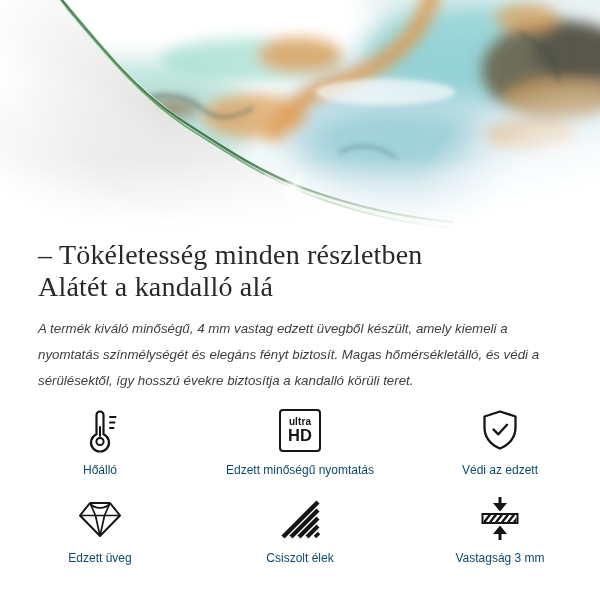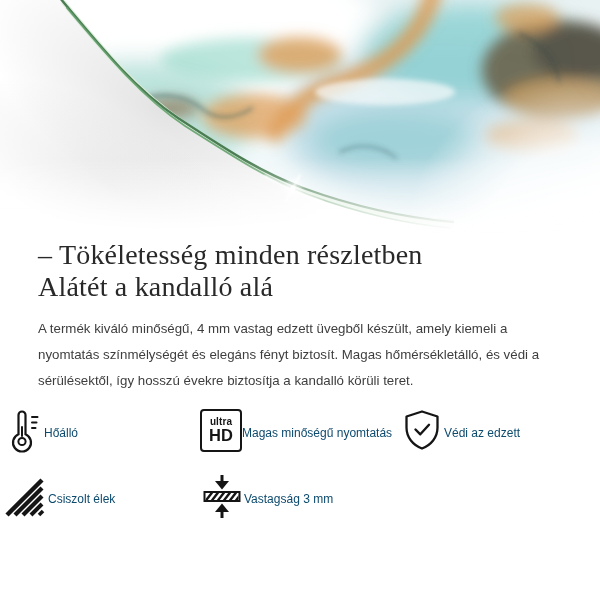--- a/index.html
+++ b/index.html
@@ -17,26 +17,27 @@
     font-weight:400;
     font-size:28px;line-height:32px;
     color:#292929;letter-spacing:.2px;
   }
   .page-title span{display:block;}
   .product-description{
     margin:13px 0 0 0;
     max-width:537px;
     font-size:13.3px;line-height:26px;
     color:#3e3e3e;
+    font-style:italic;
   }
   .features{
     display:grid;grid-template-columns:1fr 1fr 1fr;
     row-gap:14px;margin-top:10px;width:600px;
   }
-  .feature{display:flex;flex-direction:row;align-items:center;}
+  .feature{display:flex;flex-direction:column;align-items:center;}
   .feature .iconbox{height:52px;display:flex;align-items:center;justify-content:center;}
   .feature .label{margin-top:7px;font-size:12px;line-height:15px;color:#0c4a6e;}
   .uhd-box{
     width:38px;height:39px;border:2.5px solid #151515;border-radius:4px;
     display:flex;flex-direction:column;align-items:center;justify-content:center;
     color:#151515;
   }
   .uhd-top{font-size:10px;line-height:11px;font-weight:700;letter-spacing:.1px;}
   .uhd-bottom{font-size:16.5px;line-height:17px;font-weight:700;}
   .icon-svg{stroke:#151515;fill:none;}
@@ -159,33 +160,42 @@
     <div class="label">Hőálló</div>
   </div>
 
   <div class="feature">
     <div class="iconbox">
       <div class="uhd-box">
         <span class="uhd-top">ultra</span>
         <span class="uhd-bottom">HD</span>
       </div>
     </div>
-    <div class="label">Magas minőségű nyomtatás</div>
+    <div class="label">Edzett minőségű nyomtatás</div>
   </div>
 
   <div class="feature">
     <div class="iconbox">
       <svg class="icon-svg" width="44" height="46" viewBox="0 0 44 46">
         <path d="M22,4.5 L37.5,9.5 V20.5 C37.5,30.5 31,38 22,41.5 C13,38 6.5,30.5 6.5,20.5 V9.5 Z" stroke-width="2.3" stroke-linejoin="round"></path>
         <path d="M15.5,22.5 L20.3,27.3 L29,17.8" stroke-width="2.4" stroke-linecap="round" stroke-linejoin="round"></path>
       </svg>
     </div>
     <div class="label">Védi az edzett</div>
   </div>
 
+  <div class="feature">
+    <div class="iconbox">
+      <svg class="icon-svg" width="46" height="44" viewBox="0 0 46 44">
+        <path d="M13,7 H33 L43,19.5 L23,40 L3,19.5 Z" stroke-width="2" stroke-linejoin="round"></path>
+        <path d="M3,19.5 H43 M13,7 L18.5,19.5 L23,40 M33,7 L27.5,19.5 L23,40 M13,7 C17,13.5 29,13.5 33,7" stroke-width="1.7" stroke-linejoin="round"></path>
+      </svg>
+    </div>
+    <div class="label">Edzett üveg</div>
+  </div>
 
   <div class="feature">
     <div class="iconbox">
       <svg width="48" height="46" viewBox="0 0 48 46" stroke="#151515">
         <line x1="7" y1="42" x2="42" y2="7" stroke-width="4.4"></line>
         <line x1="15" y1="42" x2="42" y2="15" stroke-width="4.2"></line>
         <line x1="23" y1="42" x2="42" y2="23" stroke-width="4.2"></line>
         <line x1="31" y1="42" x2="42" y2="31" stroke-width="4"></line>
         <line x1="39" y1="42" x2="43" y2="38" stroke-width="3.6"></line>
       </svg>

